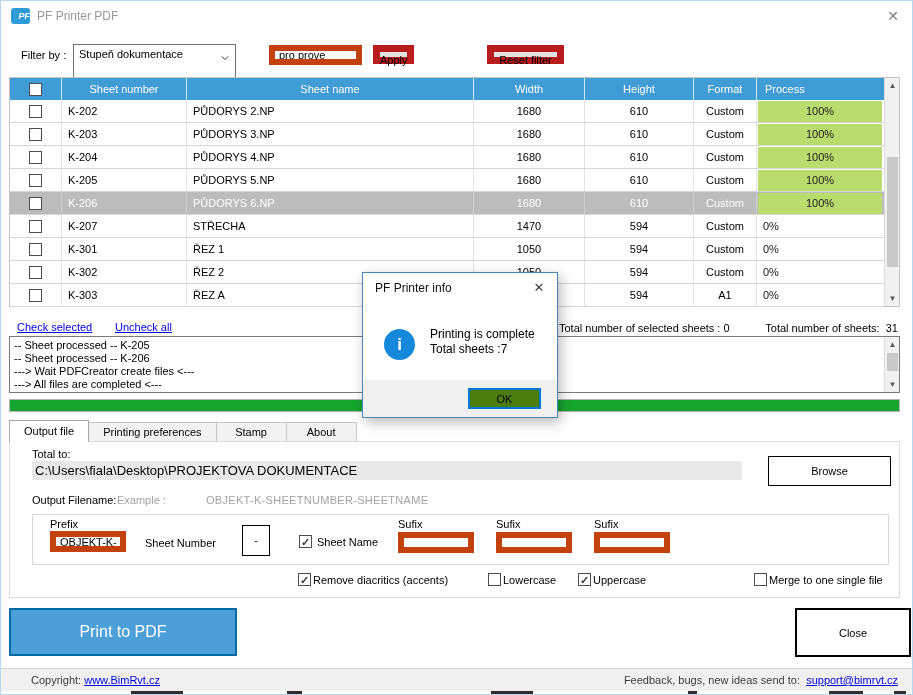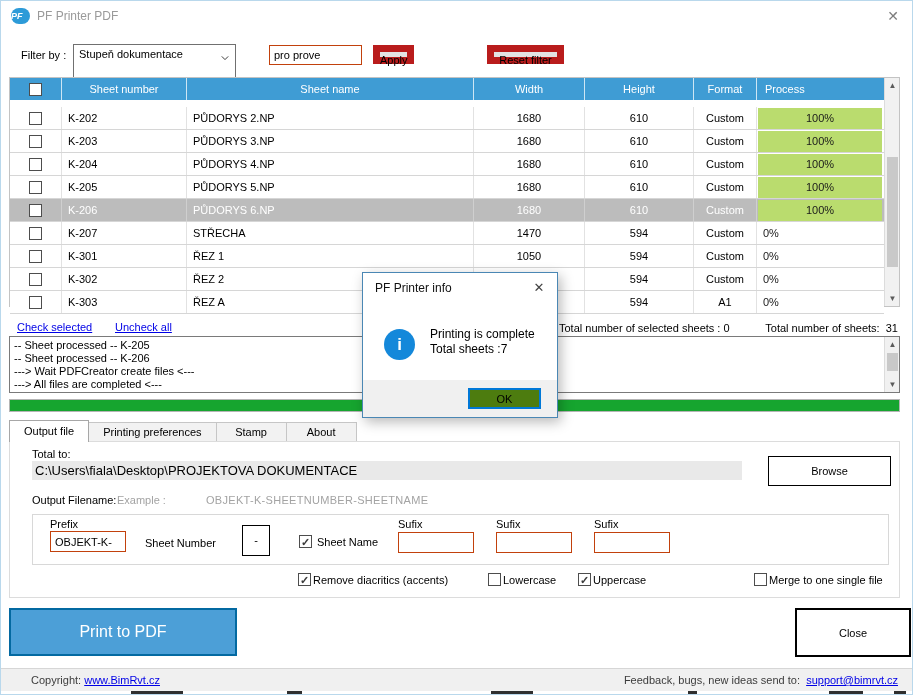--- a/index.html
+++ b/index.html
@@ -6,50 +6,50 @@
   html,body { width:913px; height:695px; }
   body {
     font-family:"Liberation Sans", sans-serif;
     font-size:11px; color:#000; background:#fff;
     position:relative; overflow:hidden;
     border:1px solid #b9d8ec;
   }
   
   .titlebar { position:absolute; left:0; top:0; width:100%; height:30px; background:#fff; }
   .appicon { position:absolute; left:10px; top:7px; width:19px; height:16px; background:#2d9bd8;
-             border-radius:8px; color:#fff; font-weight:bold; font-size:9px; text-align:left; line-height:16px;font-style:italic; }
+             border-radius:3px; color:#fff; font-weight:bold; font-size:9px; text-align:right; line-height:16px;font-style:italic; }
   .apptitle { position:absolute; left:36px; top:8px; font-size:12px; color:#9a9a9a; }
   .win-close { position:absolute; right:10px; top:6px; width:18px; height:18px; color:#7d7d7d;
                font-size:14px; text-align:center; line-height:18px; cursor:default; }
   
   .filter-label { position:absolute; left:20px; top:48px; }
   .combo { position:absolute; left:72px; top:43px; width:163px; height:38px; border:1px solid #707070;
            background:#fff; padding:3px 18px 0 5px; }
   .combo .chev { position:absolute; right:6px; top:7px; }
-  .txtbox { border:1px solid #c2410c; background:#fff; font-family:inherit; font-size:11px; padding:0 4px; }
+  .txtbox { border:6px solid #c2410c; background:#fff; font-family:inherit; font-size:11px; padding:0 4px; }
   #filter-input { position:absolute; left:268px; top:44px; width:93px; height:20px; }
   .btn-classic { position:absolute; background:#e3e3e3; border:7px solid #b91c1c; font-size:11px;
                  font-family:inherit; text-align:center; }
   #apply-btn { left:372px; top:44px; width:41px; height:19px; line-height:17px; }
   #reset-btn { left:486px; top:44px; width:77px; height:19px; line-height:17px; }
   
   .sheet-table { position:absolute; left:8px; top:76px; width:891px; height:230px; border:1px solid #c3c3c3; background:#fff; }
   .thead { display:flex; height:22px; background:#3f9cd4; color:#fff; }
   .hcell { border-right:1px solid rgba(255,255,255,.75); display:flex; align-items:center; justify-content:center; }
   .hcell:last-child { border-right:none; }
   .col-check { width:52px; flex:none; }
   .col-num  { width:125px; flex:none; }
   .col-name { width:287px; flex:none; }
   .col-w    { width:111px; flex:none; }
   .col-h    { width:109px; flex:none; }
   .col-fmt  { width:63px;  flex:none; }
   .col-proc { flex:1; }
   .hcell.col-num, .hcell.col-name { justify-content:center; }
   .hcell.col-proc { justify-content:flex-start; padding-left:8px; }
-  .tbody { position:absolute; left:0; top:22px; right:15px; bottom:0;margin-top:7px; }
+  .tbody { position:absolute; left:0; top:22px; right:15px; bottom:0; }
   .trow { display:flex; height:23px; border-bottom:1px solid #d6d6d6; background:#fff; }
   .tcell { border-right:1px solid #e2e2e2; display:flex; align-items:center; padding:0 6px; overflow:hidden; white-space:nowrap; }
   .tcell.center { justify-content:center; }
   .tcell.col-proc { border-right:none; padding:0; }
   .trow.selected { background:#bcbcbc; color:#fff; }
   .trow.selected .tcell { border-right-color:#cfcfcf; }
   .cb { width:13px; height:13px; border:1px solid #4d4d4d; background:#fff; display:inline-block;
         text-align:center; line-height:12px; font-size:11px; color:#3c3c3c; }
   .cb.checked::after { content:"✓"; font-weight:bold; }
   .tcell.col-check { justify-content:center; border-right:1px solid #e2e2e2; }

